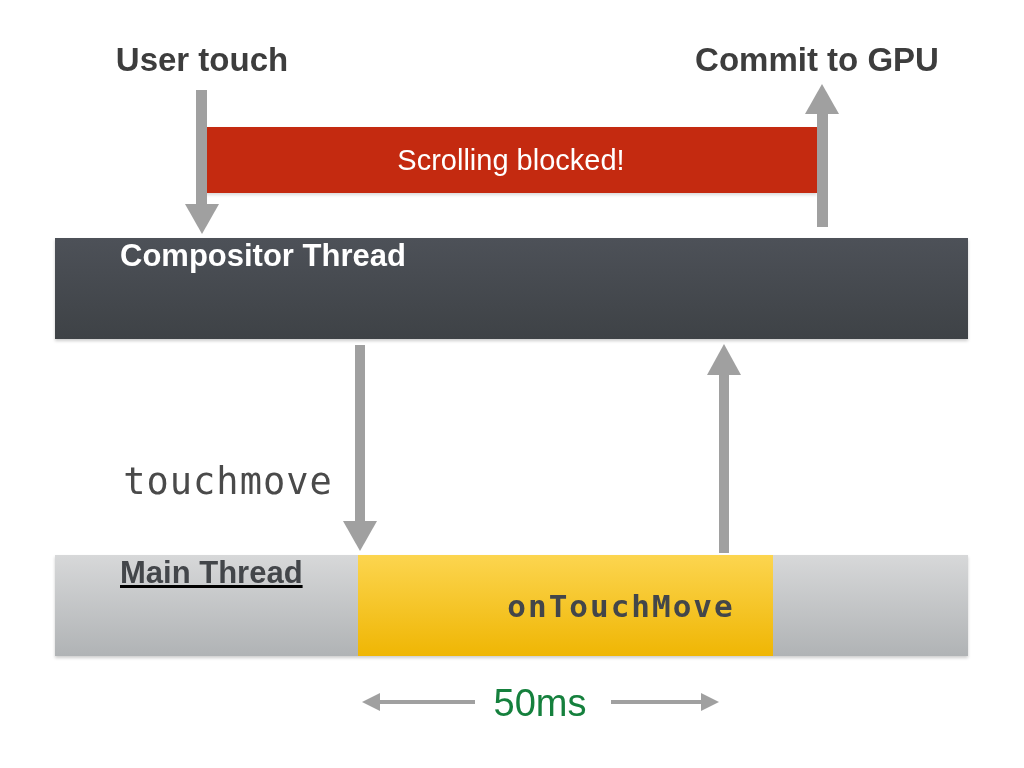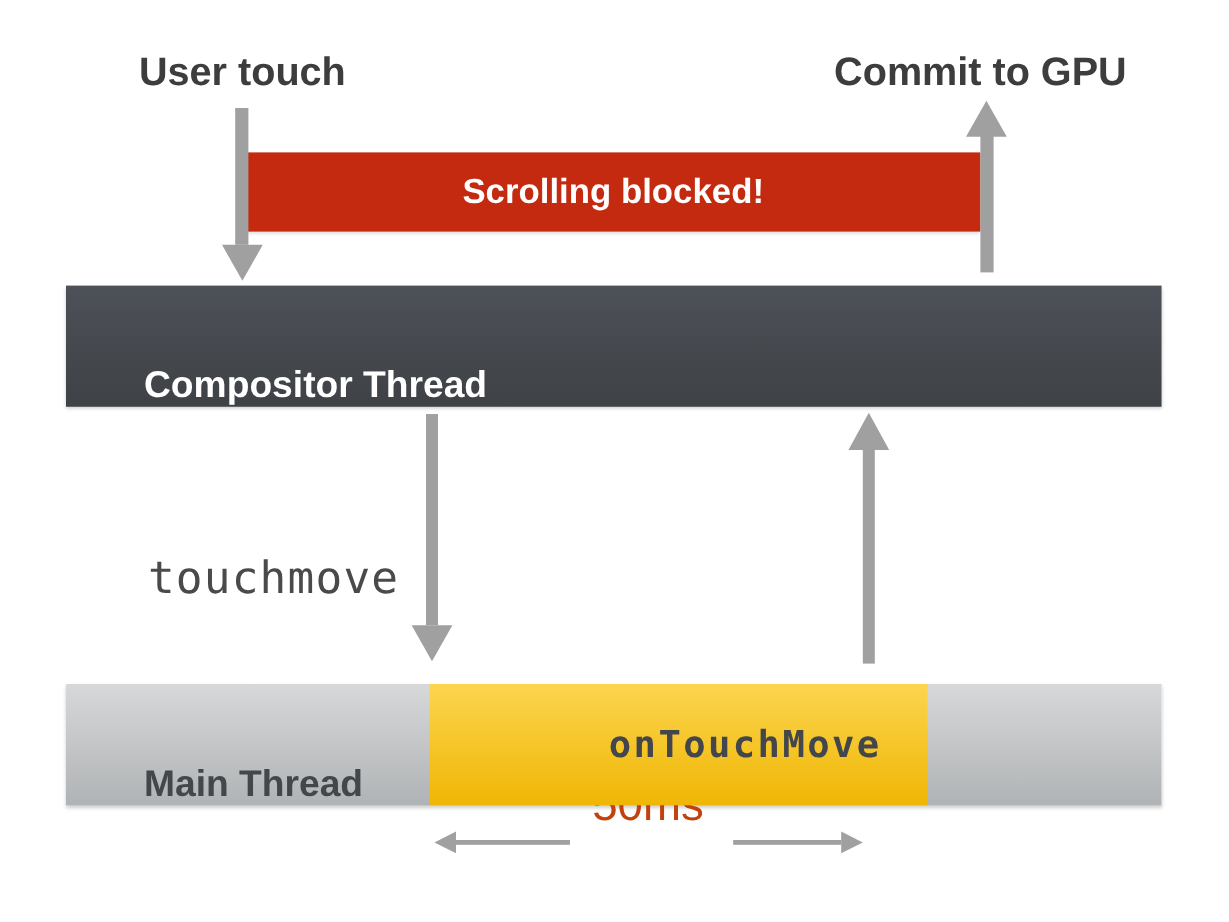--- a/index.html
+++ b/index.html
@@ -29,38 +29,39 @@
   #user-touch-label{left:52px;width:300px;}
   #commit-label{left:667px;width:300px;}
 
   .blocked-bar{
     position:absolute;left:205px;top:127px;width:612px;height:66px;
     background:var(--blocked-bar);
     display:flex;align-items:center;justify-content:center;
     box-shadow:0 2px 3px rgba(0,0,0,0.15);
   }
   .blocked-bar .bar-text{
-    color:var(--text-light);font-size:29px;font-weight:bold;white-space:nowrap;
+    color:var(--text-light);font-size:29px;font-weight:normal;white-space:nowrap;
   }
 
   .thread-bar{
     position:absolute;left:55px;width:913px;height:101px;
-    display:flex;align-items:flex-end;
+    display:flex;align-items:flex-start;
     box-shadow:0 2px 3px rgba(0,0,0,0.2);
   }
   #compositor-bar{
     top:238px;
     background:linear-gradient(to bottom,var(--compositor-top),var(--compositor-bottom));
   }
   #compositor-bar .bar-text{
     color:var(--text-light);font-size:31px;font-weight:bold;padding-left:65px;white-space:nowrap;
   }
   #main-bar{
-    top:570px;
+    top:555px;
     background:linear-gradient(to bottom,var(--main-top),var(--main-bottom));
+    text-decoration:underline;
   }
   #main-bar .bar-text{
     color:#43464a;font-size:31px;font-weight:bold;padding-left:65px;white-space:nowrap;position:relative;z-index:2;
   }
   .busy-segment{
     position:absolute;left:303px;top:0;width:369px;height:101px;
     background:linear-gradient(to bottom,var(--busy-top),var(--busy-bottom));
     display:flex;align-items:center;justify-content:center;z-index:1;padding-left:46px;
   }
   .busy-segment .bar-text{
@@ -100,22 +101,22 @@
   }
   #arrow-return .head{
     left:707px;top:344px;
     border-left:17px solid transparent;border-right:17px solid transparent;
     border-bottom:31px solid var(--arrow);
   }
   #arrow-return .shaft{left:719px;top:374px;width:10px;height:179px;}
 
   
   #duration-label{
-    position:absolute;left:440px;top:649px;width:200px;height:44px;line-height:44px;
-    font-size:38px;color:#c2410c;text-align:center;white-space:nowrap;
+    position:absolute;left:440px;top:681px;width:200px;height:44px;line-height:44px;
+    font-size:38px;color:#15803d;text-align:center;white-space:nowrap;
   }
   .h-arrow{position:absolute;}
   .h-arrow .shaft{position:absolute;background:var(--arrow);height:4px;top:700px;}
   .h-arrow .head{position:absolute;width:0;height:0;top:693px;}
   #arrow-ms-left .shaft{left:379px;width:96px;}
   #arrow-ms-left .head{
     left:362px;
     border-top:9px solid transparent;border-bottom:9px solid transparent;
     border-right:18px solid var(--arrow);
   }

